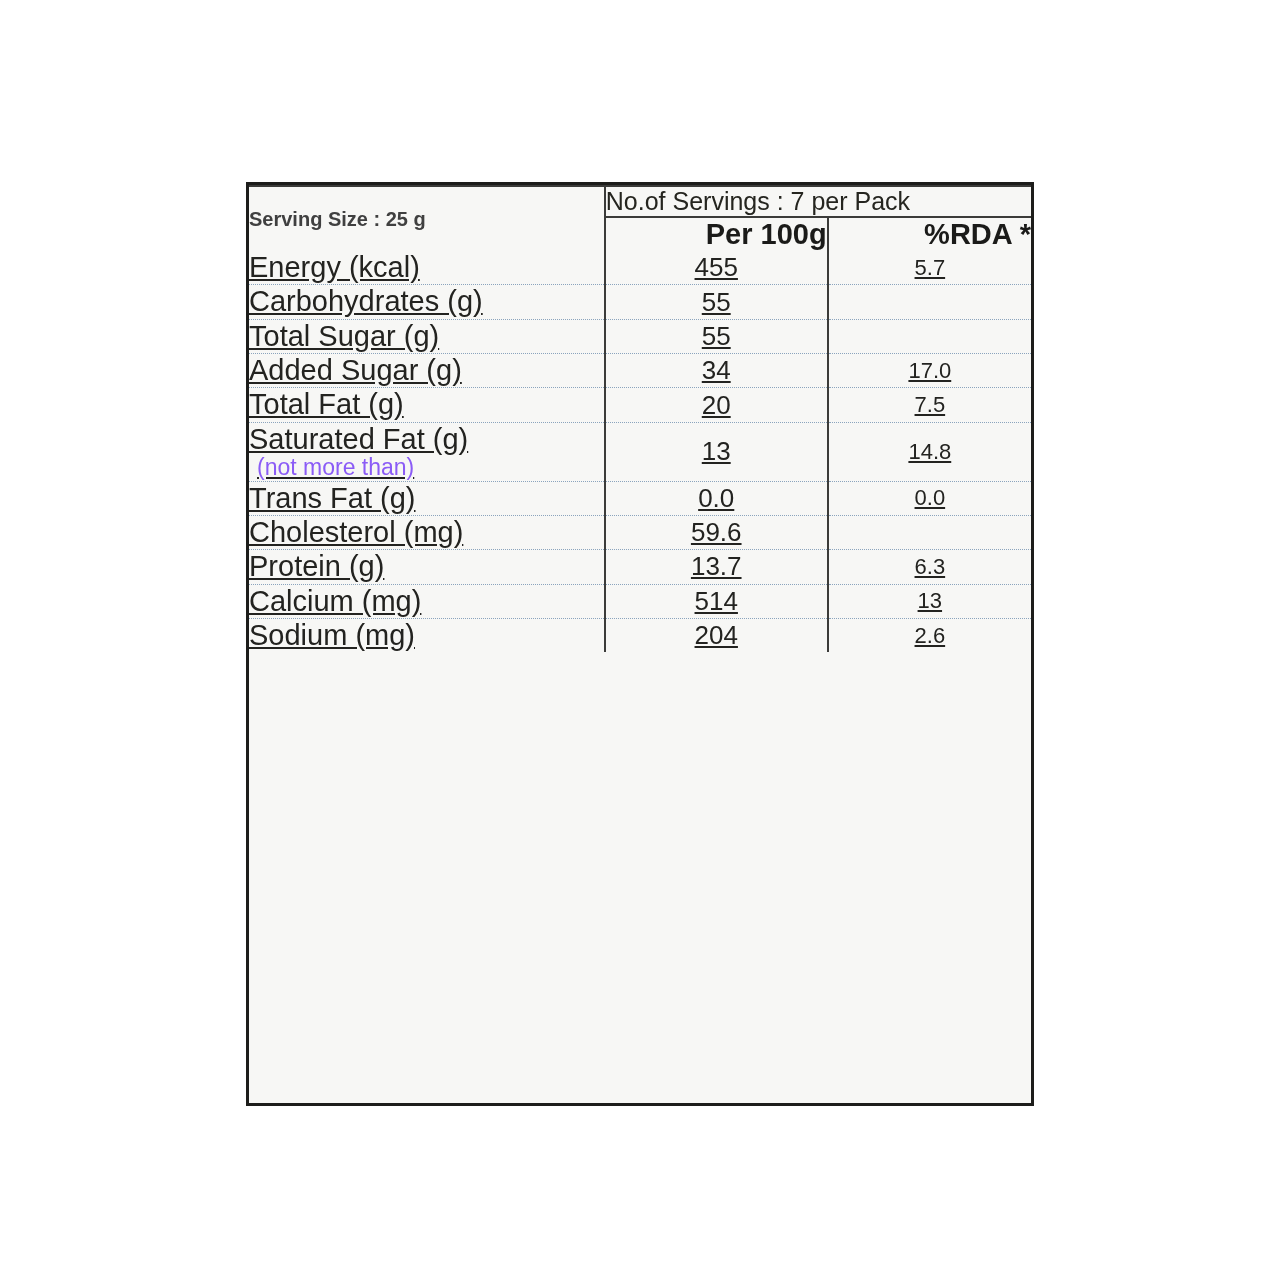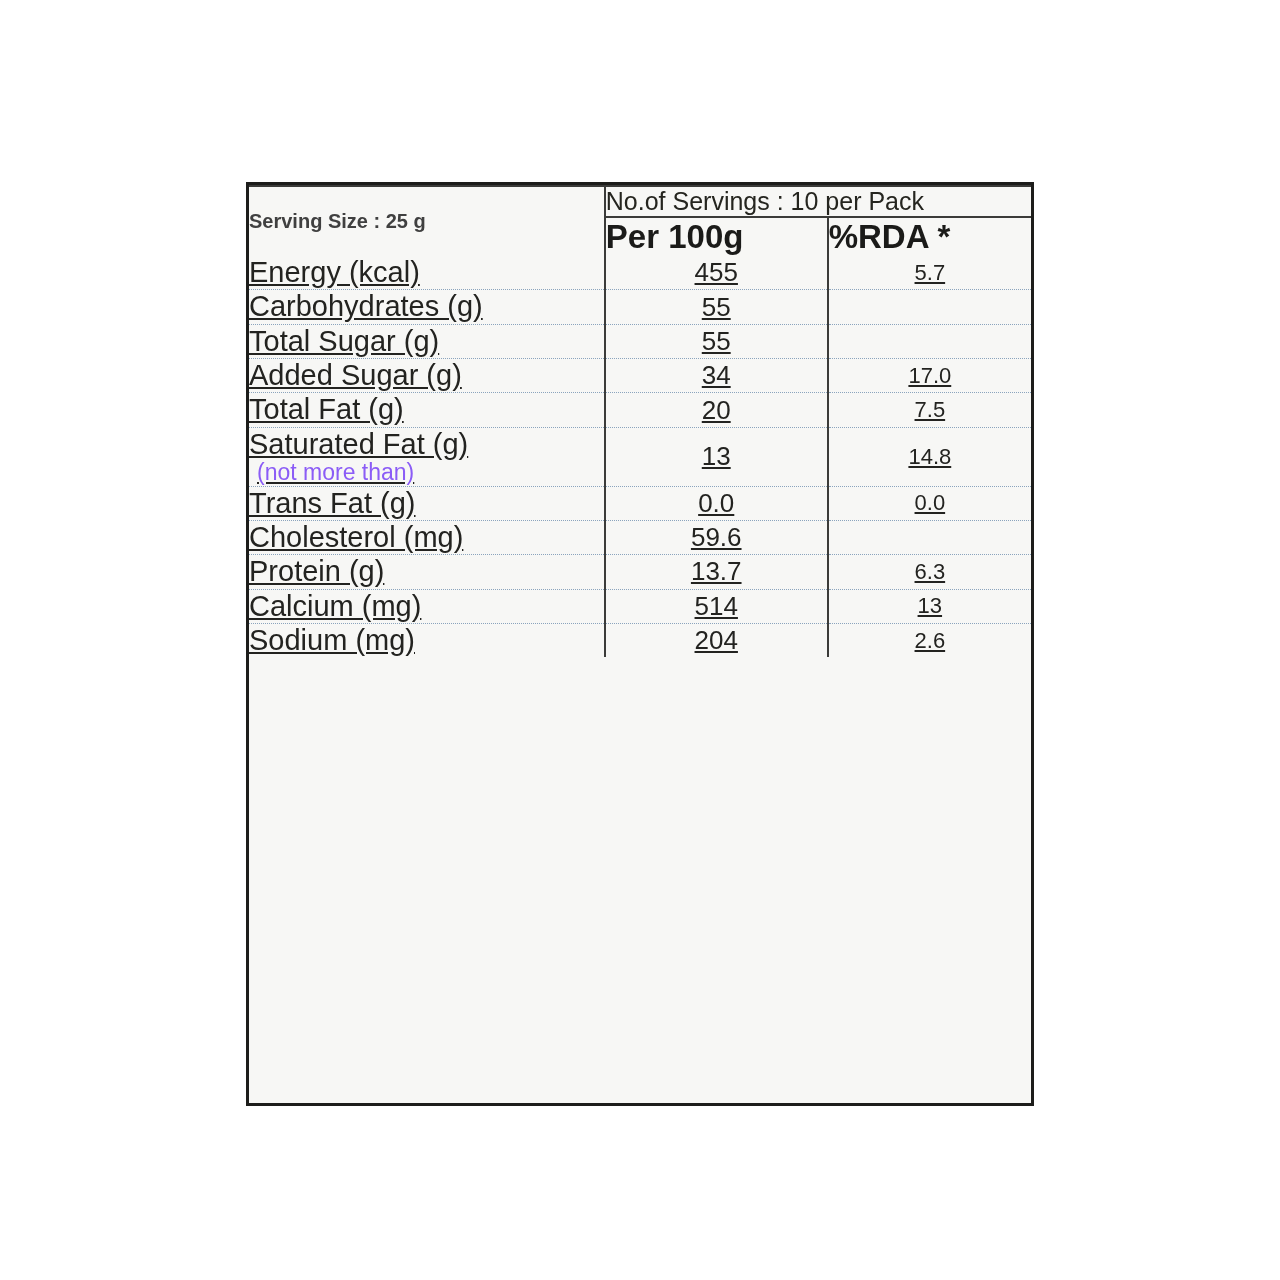--- a/index.html
+++ b/index.html
@@ -77,24 +77,24 @@
     font-size: 25px;
     color: #25251f;
     text-align: left;
     padding-left: 28px;
     padding-top: 8px;
     padding-bottom: 8px;
     border-bottom: 2px solid #3b3b39;
   }
 
   .colhead {
-    font-size: 33px;
+    font-size: 29px;
     font-weight: bold;
     color: #1b1b19;
-    text-align: left;
+    text-align: right;
     padding-top: 8px;
     padding-bottom: 10px;
   }
 
   .colhead.per100 {
     border-right: 2px solid #3b3b39;
   }
 
   .row-label {
     font-size: 29px;
@@ -151,21 +151,21 @@
     <table class="nutri">
       <colgroup>
         <col class="c1">
           <col class="c2">
           <col class="c3">
       </colgroup>
       <tbody>
 
         <tr class="hdr-top">
           <td class="serving-cell" rowspan="2">Serving Size : 25 g</td>
-          <td class="servings-cell" colspan="2">No.of Servings : 10 per Pack</td>
+          <td class="servings-cell" colspan="2">No.of Servings : 7 per Pack</td>
         </tr>
         <tr>
           <td class="colhead per100">Per 100g</td>
           <td class="colhead">%RDA *</td>
         </tr>
 
         <tr class="data-row">
           <td class="row-label"><span>Energy (kcal)</span></td>
           <td class="row-val">455</td>
           <td class="row-rda">5.7</td>

